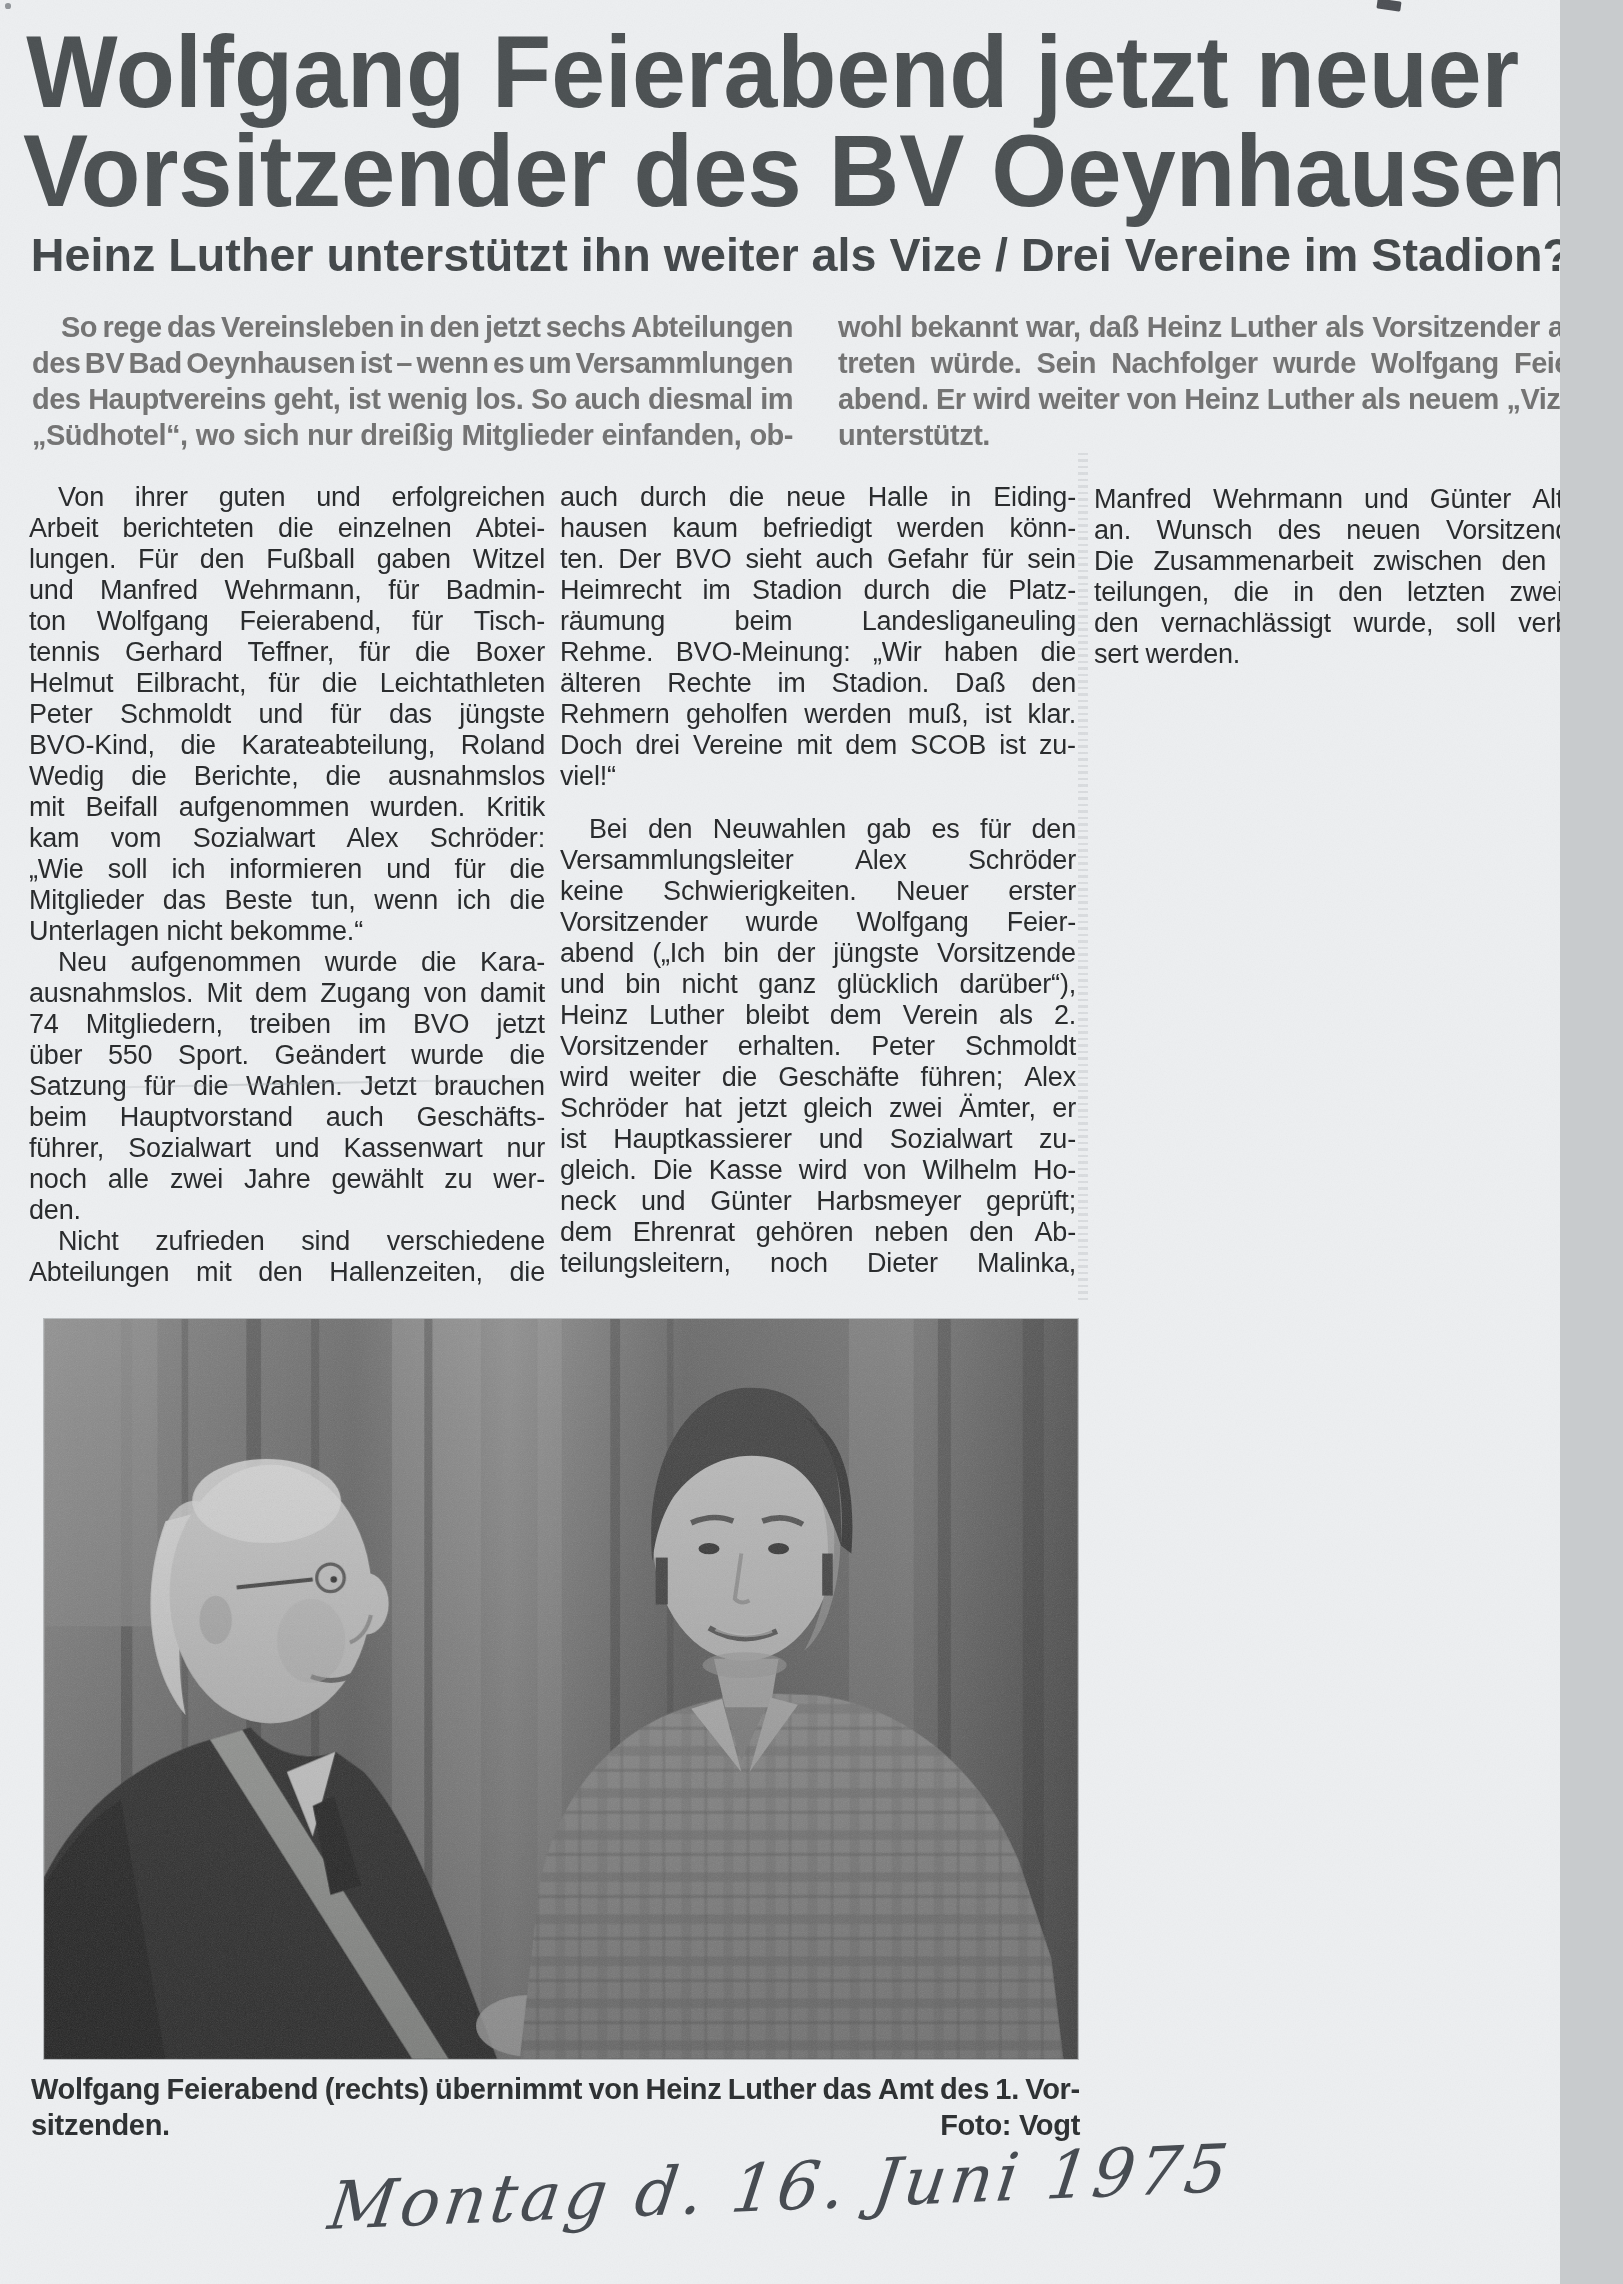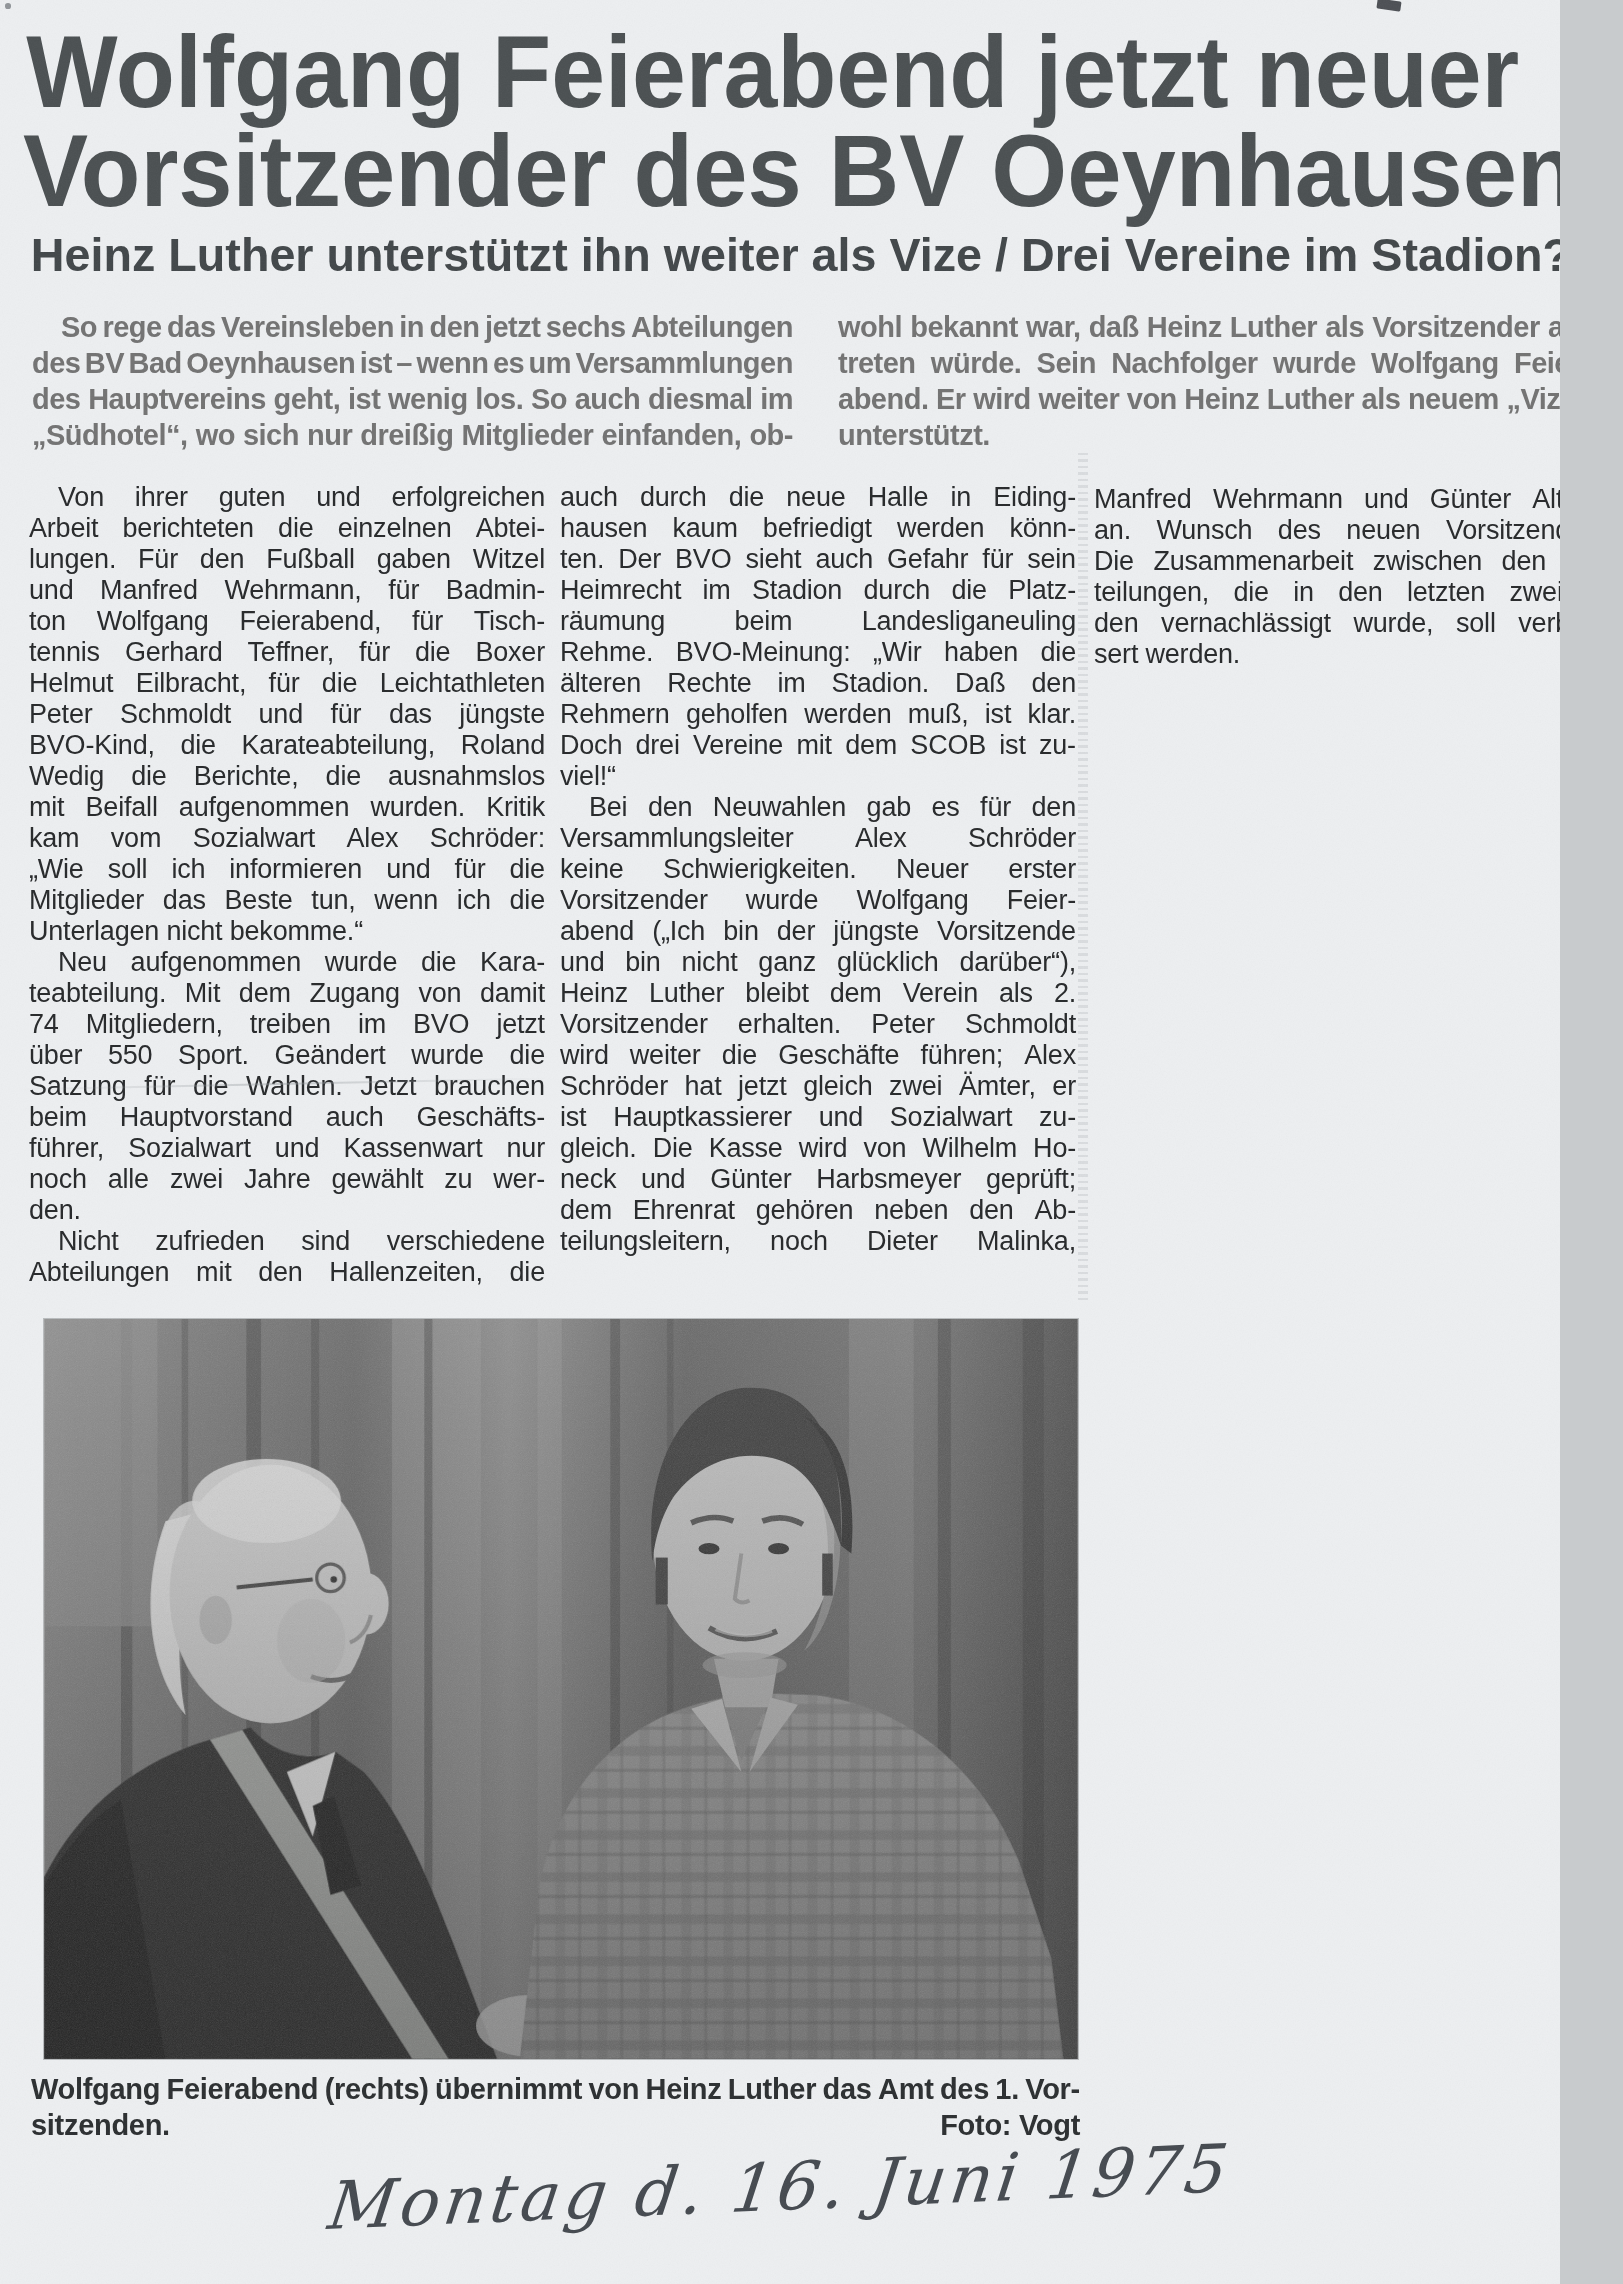--- a/index.html
+++ b/index.html
@@ -29,21 +29,21 @@
   .body-col {
     position:absolute; top:482px;
     font-size:27px; line-height:31px;
     letter-spacing:-0.2px; color:#27292b;
   }
   .col1 { left:29px;   width:516px; }
   .col2 { left:560px;  width:516px; }
   .col3 { left:1094px; width:513px; top:484px; }
 
   .para { margin:0; }
-  .para.gap { }
+  .para.gap { margin-top:22px; }
   .line { display:flex; justify-content:space-between; }
   .line.last { display:block; }
   .line.indent { padding-left:29px; }
 
   .photo {
     position:absolute; left:44px; top:1319px;
     width:1034px; height:740px; margin:0;
     outline:0.8px solid #b9bcbe;
   }
 
@@ -293,21 +293,21 @@
       </div>
       <div class="para">
         <div class="line indent">
           <span>Neu</span>
           <span>aufgenommen</span>
           <span>wurde</span>
           <span>die</span>
           <span>Kara-</span>
         </div>
         <div class="line">
-          <span>teabteilung.</span>
+          <span>ausnahmslos.</span>
           <span>Mit</span>
           <span>dem</span>
           <span>Zugang</span>
           <span>von</span>
           <span>damit</span>
         </div>
         <div class="line">
           <span>74</span>
           <span>Mitgliedern,</span>
           <span>treiben</span>

